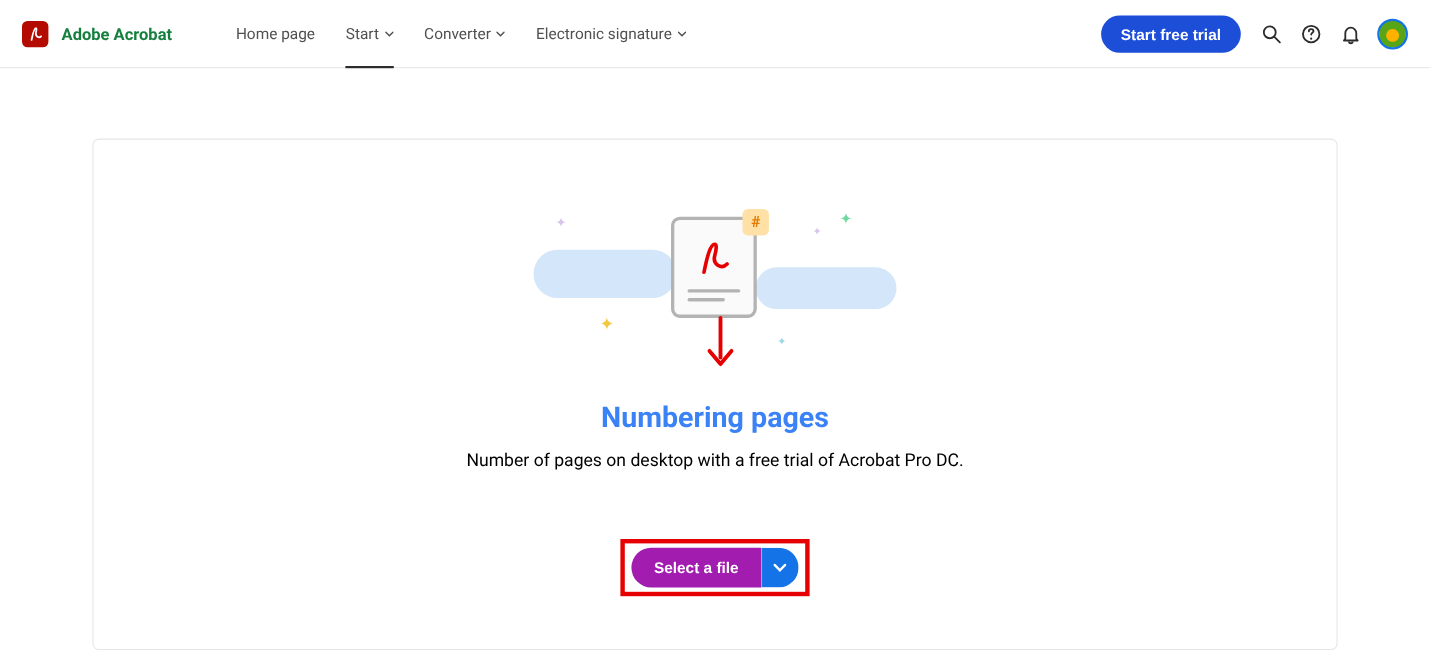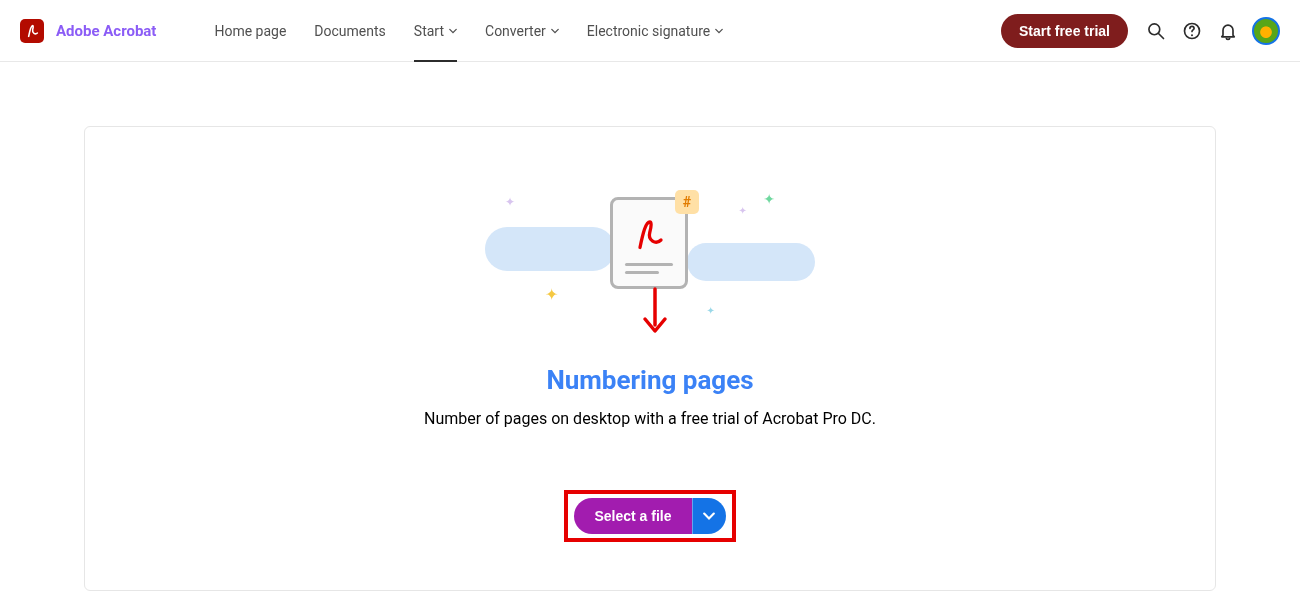--- a/index.html
+++ b/index.html
@@ -1,26 +1,26 @@
 <!DOCTYPE html>
 <html><head>
 <meta charset="utf-8">
 <style>
   * { box-sizing: border-box; margin: 0; padding: 0; }
   body { font-family: -apple-system, BlinkMacSystemFont, "Segoe UI", Roboto, Arial, sans-serif; background: #fff; color: #2c2c2c; width: 1300px; }
   .header { height: 62px; display: flex; align-items: center; padding: 0 20px; border-bottom: 1px solid #e8e8e8; }
   .logo-group { display: flex; align-items: center; gap: 12px; margin-right: 44px; }
   .logo-box { width: 24px; height: 24px; background: #b30b00; border-radius: 5px; display: flex; align-items: center; justify-content: center; }
-  .logo-text { font-weight: 700; font-size: 15px; color: #8b5cf6; }
+  .logo-text { font-weight: 700; font-size: 15px; color: #15803d; }
   .nav { display: flex; align-items: center; gap: 0; }
   .nav-item { position: relative; padding: 0 14px; height: 62px; display: flex; align-items: center; gap: 5px; color: #505050; font-size: 14px; cursor: pointer; }
   .nav-item.active::after { content: ""; position: absolute; bottom: 0; left: 14px; right: 14px; height: 2px; background: #2c2c2c; }
   .chev { width: 8px; height: 8px; }
   .spacer { flex: 1; }
-  .cta { background: #7f1d1d; color: #fff; border: none; border-radius: 18px; padding: 9px 18px; font-weight: 700; font-size: 14px; cursor: pointer; margin-right: 10px; }
+  .cta { background: #1d4ed8; color: #fff; border: none; border-radius: 18px; padding: 9px 18px; font-weight: 700; font-size: 14px; cursor: pointer; margin-right: 10px; }
   .hicon { width: 36px; height: 36px; display: flex; align-items: center; justify-content: center; cursor: pointer; border-radius: 4px; }
   .avatar { width: 28px; height: 28px; border-radius: 50%; background: radial-gradient(circle at 50% 55%, #ffb100 0 30%, #58a618 35% 100%); border: 2px solid #1473e6; margin-left: 6px; cursor: pointer; }
   .main { padding: 64px 84px 40px; }
   .card { border: 1px solid #e6e6e6; border-radius: 6px; padding: 60px 40px 48px; text-align: center; }
   .illus-wrap { position: relative; width: 330px; height: 160px; margin: 0 auto 8px; }
   .cloud1 { position: absolute; left: 0; top: 40px; width: 130px; height: 44px; background: #d4e6f9; border-radius: 22px; }
   .cloud2 { position: absolute; right: 0; top: 56px; width: 128px; height: 38px; background: #d4e6f9; border-radius: 20px; }
   .doc { position: absolute; left: 125px; top: 10px; width: 78px; height: 92px; background: #fafafa; border: 3px solid #b3b3b3; border-radius: 8px; }
   .doc-lines { position: absolute; bottom: 12px; left: 12px; right: 12px; }
   .doc-line { height: 3px; background: #b3b3b3; border-radius: 2px; margin-top: 5px; }
@@ -48,23 +48,20 @@
     <div class="logo-box">
       <svg width="16" height="16" viewBox="0 0 24 24">
           <path d="M7 20c2-10 4-16 6-16 1 0 1 2 0 6-1 5 4 8 7 5" stroke="#fff" stroke-width="2.4" fill="none" stroke-linecap="round"></path>
         </svg>
     </div>
     <span class="logo-text">Adobe Acrobat</span>
   </div>
   <nav class="nav">
     <div class="nav-item">
         <span>Home page</span>
-      </div>
-    <div class="nav-item">
-        <span>Documents</span>
       </div>
     <div class="nav-item active">
       <span>Start</span>
       <svg class="chev" viewBox="0 0 10 10">
           <path d="M1 3l4 4 4-4" stroke="#505050" stroke-width="1.6" fill="none" stroke-linecap="round"></path>
         </svg>
     </div>
     <div class="nav-item">
       <span>Converter</span>
       <svg class="chev" viewBox="0 0 10 10">

